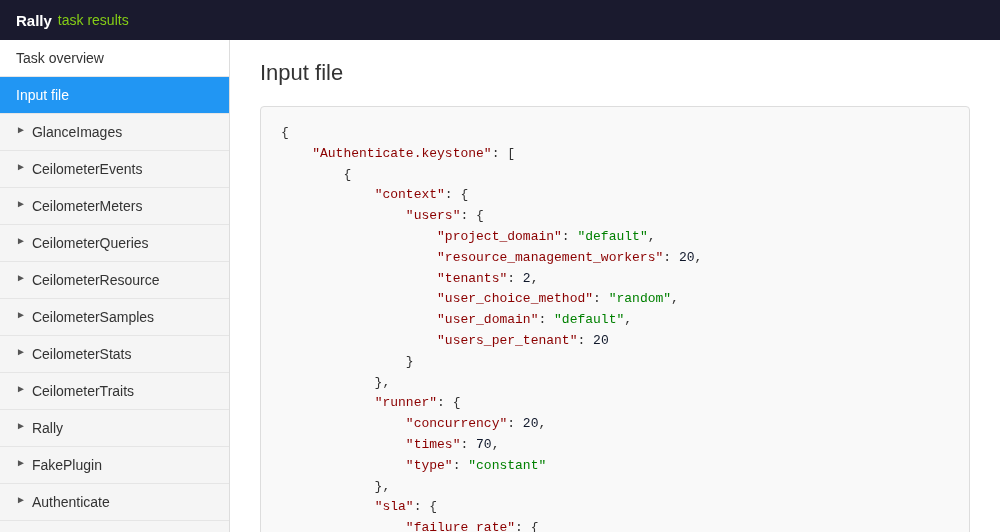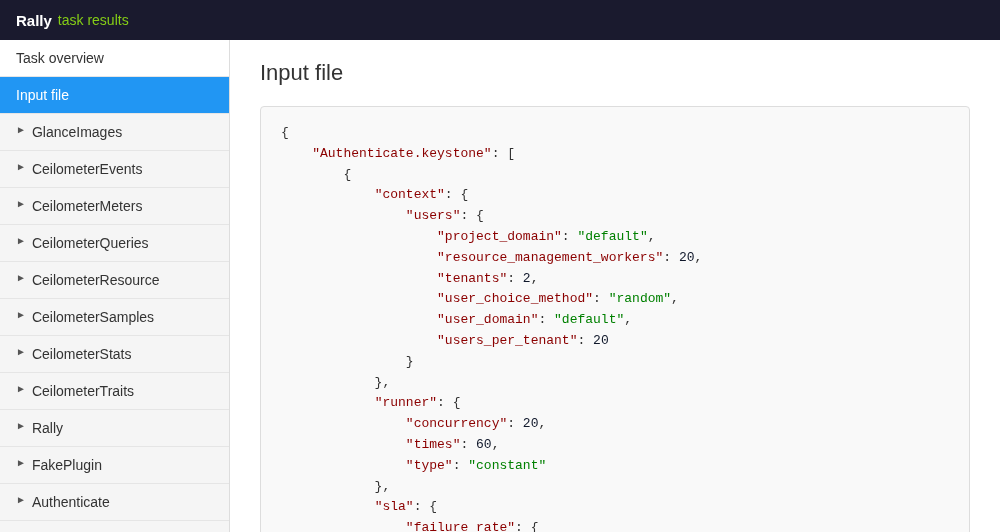--- a/index.html
+++ b/index.html
@@ -199,21 +199,21 @@
                     <span class="json-key">"project_domain"</span>: <span class="json-string">"default"</span>,
                     <span class="json-key">"resource_management_workers"</span>: <span class="json-number">20</span>,
                     <span class="json-key">"tenants"</span>: <span class="json-number">2</span>,
                     <span class="json-key">"user_choice_method"</span>: <span class="json-string">"random"</span>,
                     <span class="json-key">"user_domain"</span>: <span class="json-string">"default"</span>,
                     <span class="json-key">"users_per_tenant"</span>: <span class="json-number">20</span>
                 }
             },
             <span class="json-key">"runner"</span>: {
                 <span class="json-key">"concurrency"</span>: <span class="json-number">20</span>,
-                <span class="json-key">"times"</span>: <span class="json-number">60</span>,
+                <span class="json-key">"times"</span>: <span class="json-number">70</span>,
                 <span class="json-key">"type"</span>: <span class="json-string">"constant"</span>
             },
             <span class="json-key">"sla"</span>: {
                 <span class="json-key">"failure_rate"</span>: {
                     : 
                 }
             }
         }
     ],
     : [

